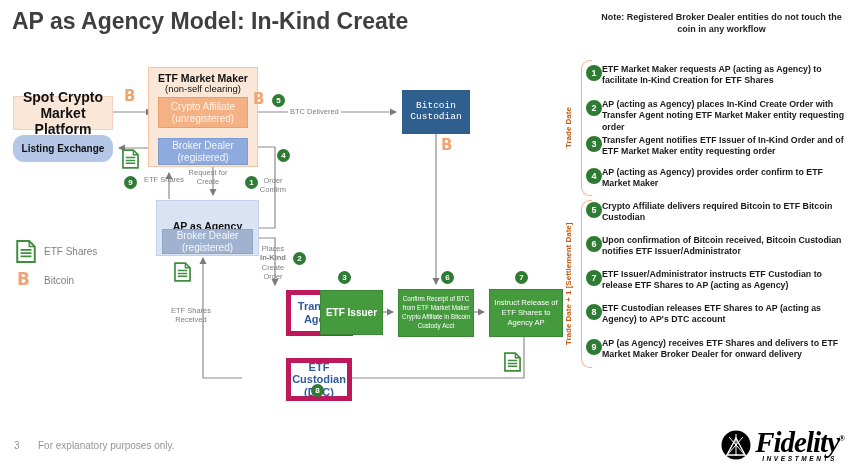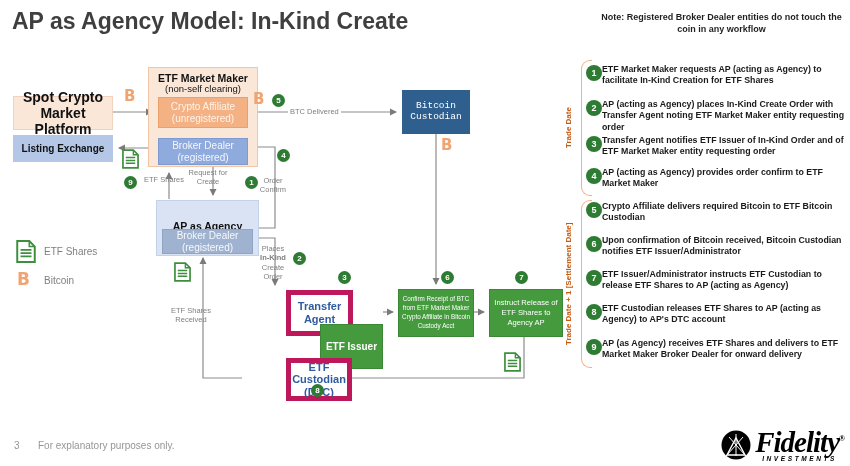--- a/index.html
+++ b/index.html
@@ -6,35 +6,35 @@
   body{width:850px;height:466px;background:#fff;position:relative;overflow:hidden;
        font-family:"Liberation Sans",sans-serif;color:#1a1a1a;}
   *{box-sizing:border-box;}
 
   .page-title{position:absolute;left:12px;top:8px;font-size:23px;font-weight:bold;color:var(--title_gray,#3f3f3f);}
   .note{position:absolute;left:598px;top:12px;width:247px;text-align:center;font-weight:600;font-size:9px;color:#1f1f1f;line-height:1.3;}
 
   
   .node{position:absolute;display:flex;flex-direction:column;align-items:center;justify-content:center;text-align:center;line-height:1.15;}
   .spot{left:13px;top:96px;width:100px;height:34px;background:var(--peach_container,#FBE7D8);border:1px solid #F0D2BE;font-weight:bold;font-size:14px;color:#111;}
-  .listing{left:13px;top:135px;width:100px;height:27px;background:var(--light_blue_box,#B4C7E7);font-weight:bold;font-size:10px;color:#111;}
+  .listing{left:13px;top:135px;width:100px;height:27px;background:var(--light_blue_box,#B4C7E7);font-weight:bold;font-size:10px;color:#111;border-radius:11px;}
   .mm-container{left:148px;top:67px;width:110px;height:100px;background:var(--peach_container,#FBE7D8);border:1px solid #F2C5A5;justify-content:flex-start;padding-top:4px;}
   .mm-title{font-weight:bold;font-size:10.5px;color:#111;}
   .mm-sub{font-size:9.5px;color:#111;}
   .affiliate{left:158px;top:97px;width:90px;height:31px;background:var(--orange_box,#F4B183);border:1px solid #EDA06A;color:#FDF3EB;font-size:10px;}
   .bd{background:var(--blue_box,#8FAADC);border:1px solid #7D9BD1;color:#F4F7FC;font-size:10px;}
   .bd-mm{left:158px;top:138px;width:90px;height:27px;}
   .ap-container{left:156px;top:200px;width:103px;height:56px;background:var(--ap_container,#DAE3F3);border:1px solid #C3D1EA;justify-content:flex-start;padding-top:19px;}
   .bd-ap{left:162px;top:229px;width:91px;height:25px;background:var(--ap_inner,#9FB3D0);border:1px solid #8EA5C6;color:#F6F8FB;font-size:10px;}
   .btc-custodian{left:402px;top:90px;width:68px;height:44px;background:var(--dark_blue,#2E5F8F);color:#fff;font-size:9.5px;font-family:Liberation Mono, monospace;}
   .outline-node{background:#fff;border:5px solid #be185d;color:#2E5C9E;font-weight:600;font-size:11px;margin-left:44px;}
   .transfer{left:242px;top:290px;width:67px;height:46px;}
   .etf-custodian{left:242px;top:358px;width:66px;height:43px;padding:12px 6px;}
   .green-node{background:var(--green_box,#459A3E);border:1px solid #3C8736;color:#fff;}
-  .issuer{left:320px;top:290px;width:63px;height:45px;font-weight:bold;font-size:10px;margin-top:34px;}
+  .issuer{left:320px;top:290px;width:63px;height:45px;font-weight:bold;font-size:10px;}
   .confirm{left:398px;top:289px;width:76px;height:48px;font-size:6.3px;line-height:1.4;padding:2px;}
   .instruct{left:489px;top:289px;width:74px;height:48px;font-size:7.6px;line-height:1.35;padding:2px;}
 
   
   svg.flow{position:absolute;left:0;top:0;}
   .elabel{position:absolute;font-size:7.5px;color:var(--label_gray,#7f7f7f);text-align:center;line-height:1.25;}
   .onled{background:#fff;padding:0 2px;}
   .bold-line{font-weight:bold;}
 
   

